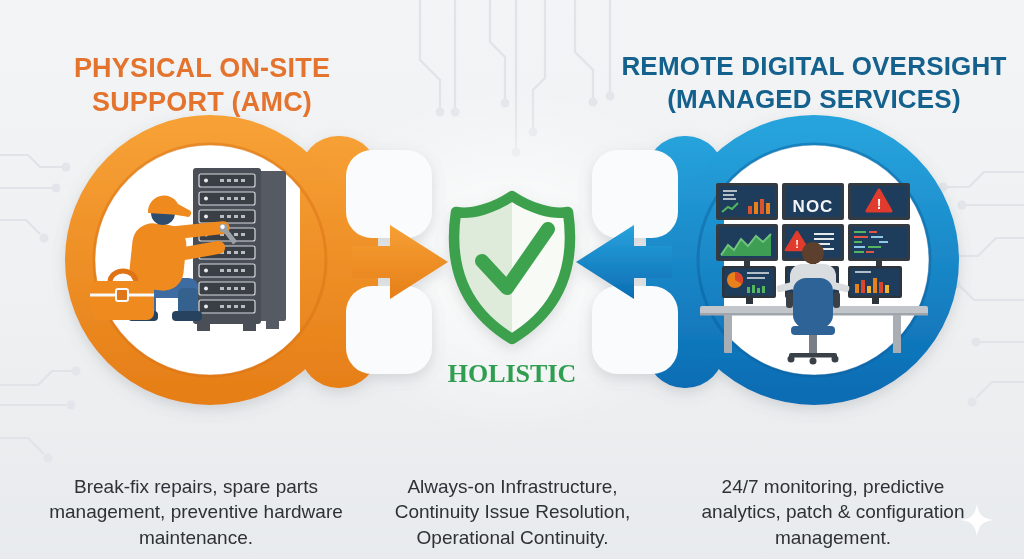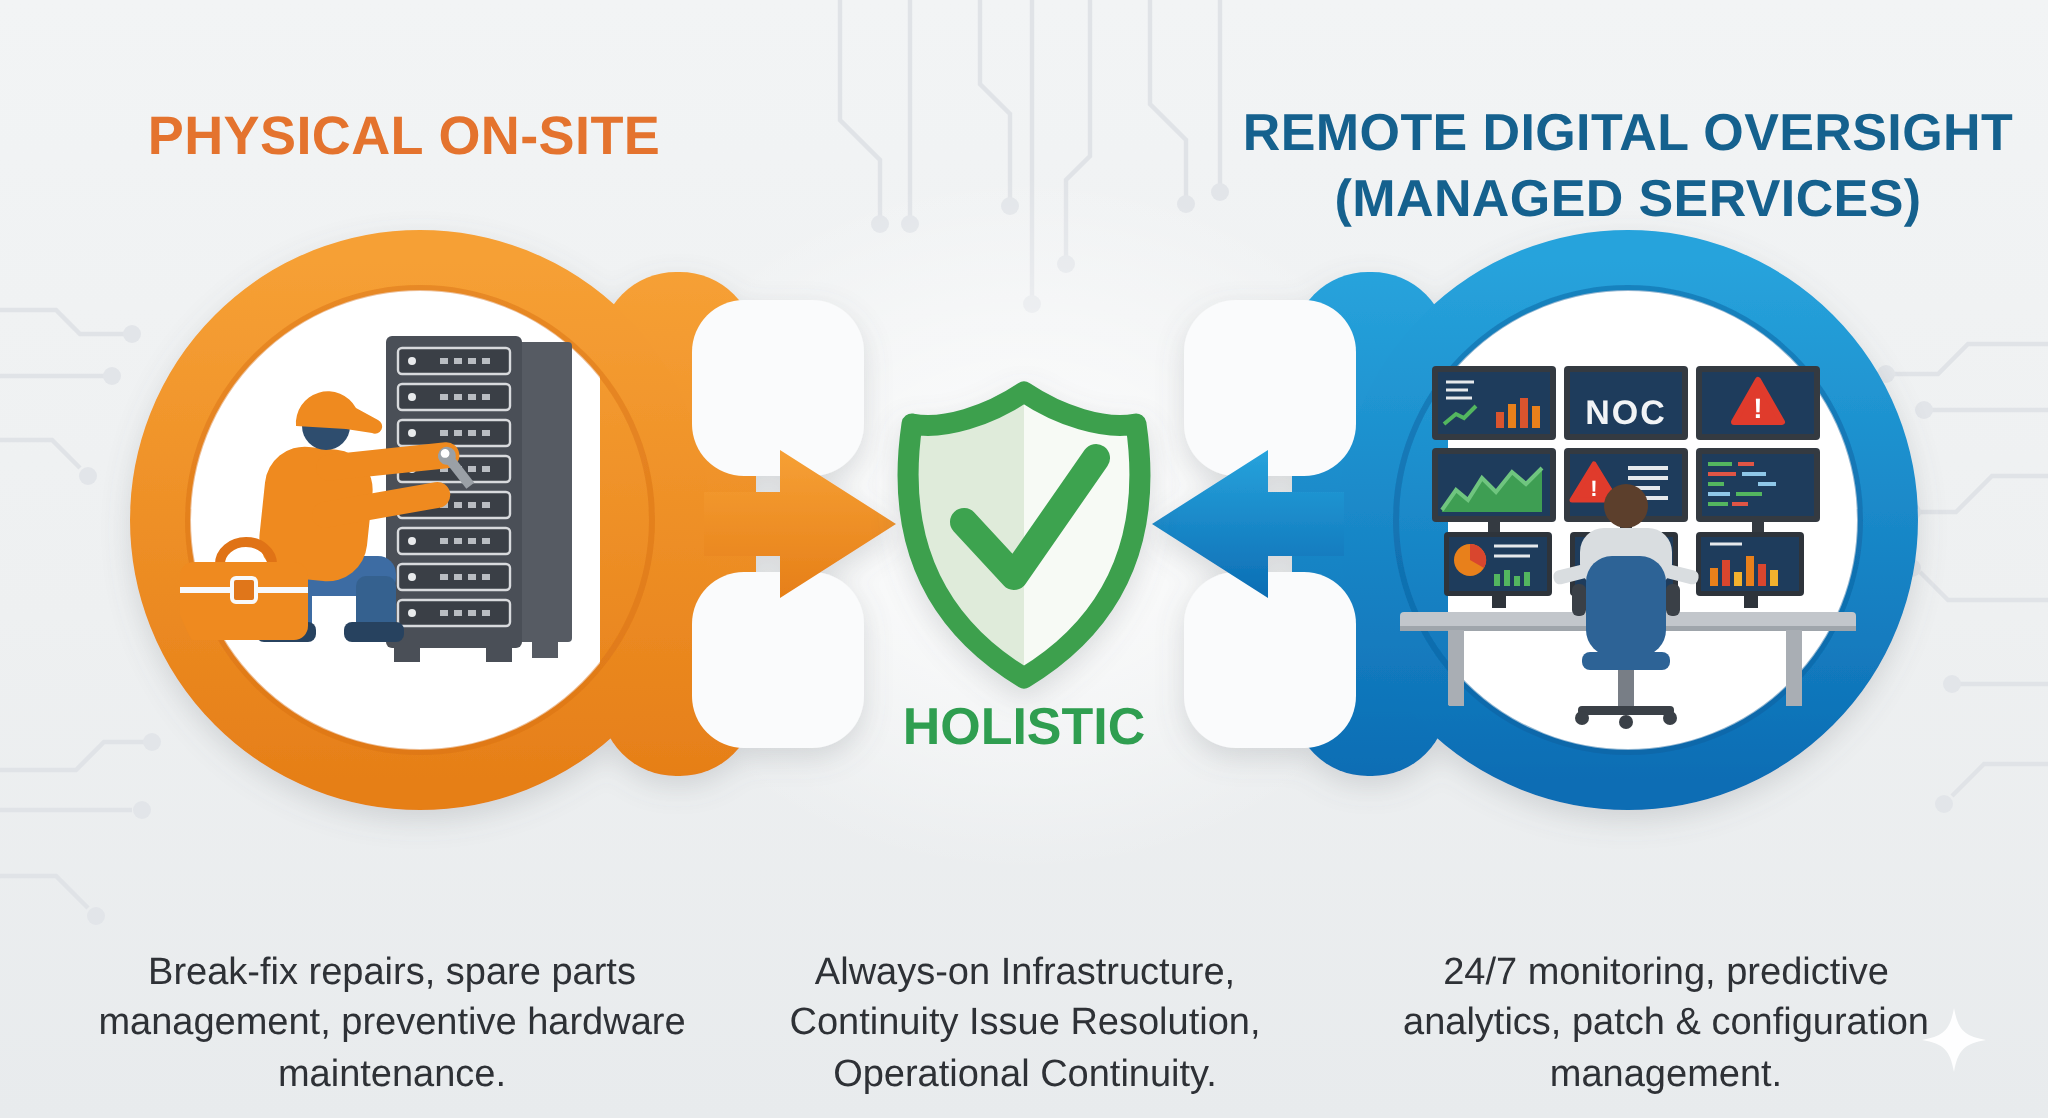--- a/index.html
+++ b/index.html
@@ -6,21 +6,21 @@
   .stage{
     position:relative;width:1024px;height:559px;overflow:hidden;
     background:linear-gradient(180deg,#f2f4f5 0%,#eef0f1 55%,#e8ebed 100%);
     font-family:"Liberation Sans",sans-serif;
   }
   .layer{position:absolute;left:0;top:0;width:1024px;height:559px;}
   .txt{position:absolute;text-align:center;}
   .title{font-weight:700;letter-spacing:.2px;}
   .l-title{left:28px;top:52px;width:348px;font-size:27px;line-height:1.25;color:#E4732E;}
   .r-title{left:610px;top:50px;width:408px;font-size:26px;line-height:1.28;color:#15618E;}
-  .c-title{left:387px;top:347px;width:250px;font-size:26px;line-height:1.27;color:#2F9E50;font-weight:700;}
+  .c-title{left:387px;top:357px;width:250px;font-size:26px;line-height:1.27;color:#2F9E50;font-weight:700;font-family:Liberation Serif, serif;}
   .desc{font-size:19px;line-height:1.34;color:#2E3136;margin-top:47px;}
   .l-desc{left:46px;top:427px;width:300px;}
   .c-desc{left:374px;top:427px;width:277px;}
   .r-desc{left:697px;top:427px;width:272px;}
   svg text{font-family:"Liberation Sans",sans-serif;}
 </style>
 </head>
 <body>
 
 <div class="stage">
@@ -308,20 +308,21 @@
       </g>
       <path d="M512,196 C530,208 552,215 568,212 C576,266 560,310 512,339 C464,310 448,266 456,212 C472,215 494,208 512,196 Z" fill="none" stroke="#3CA04E" stroke-width="10.5" stroke-linejoin="round"></path>
       <path d="M482,261 L507,288 L548,229" fill="none" stroke="#3EA34F" stroke-width="14" stroke-linecap="round" stroke-linejoin="round"></path>
     </g>
 
     <path d="M977,504 C979,515 982,518 993,520 C982,522 979,525 977,536 C975,525 972,522 961,520 C972,518 975,515 977,504 Z" fill="#ffffff" opacity="0.95"></path>
   </svg>
 
   <div class="txt title l-title">
     <div>PHYSICAL ON-SITE</div>
+    <div>SUPPORT (AMC)</div>
   </div>
 
   <div class="txt title r-title">
     <div>REMOTE DIGITAL OVERSIGHT</div>
     <div>(MANAGED SERVICES)</div>
   </div>
 
   <div class="txt c-title">
     <div>HOLISTIC</div>
   </div>

